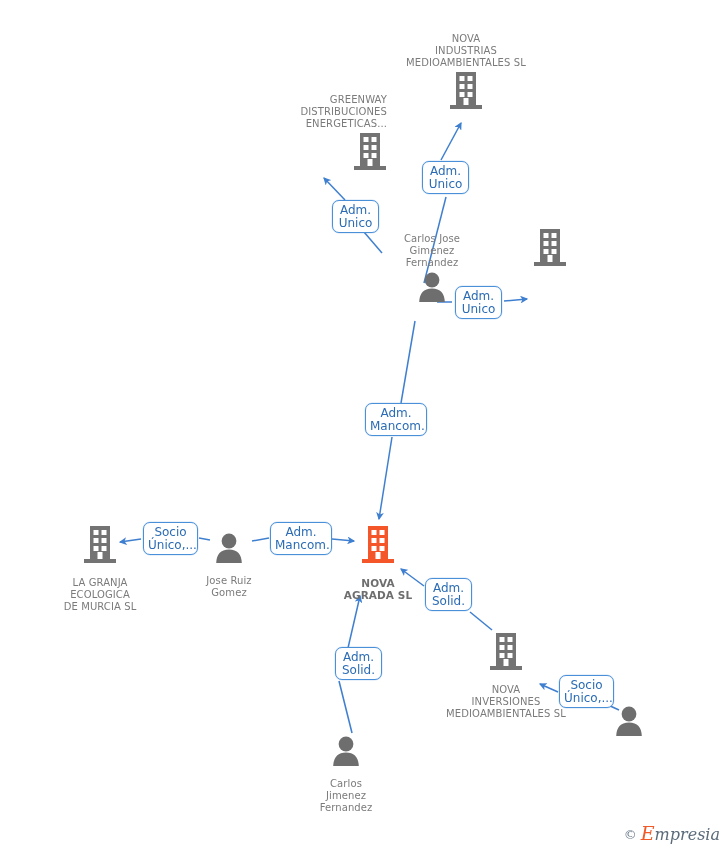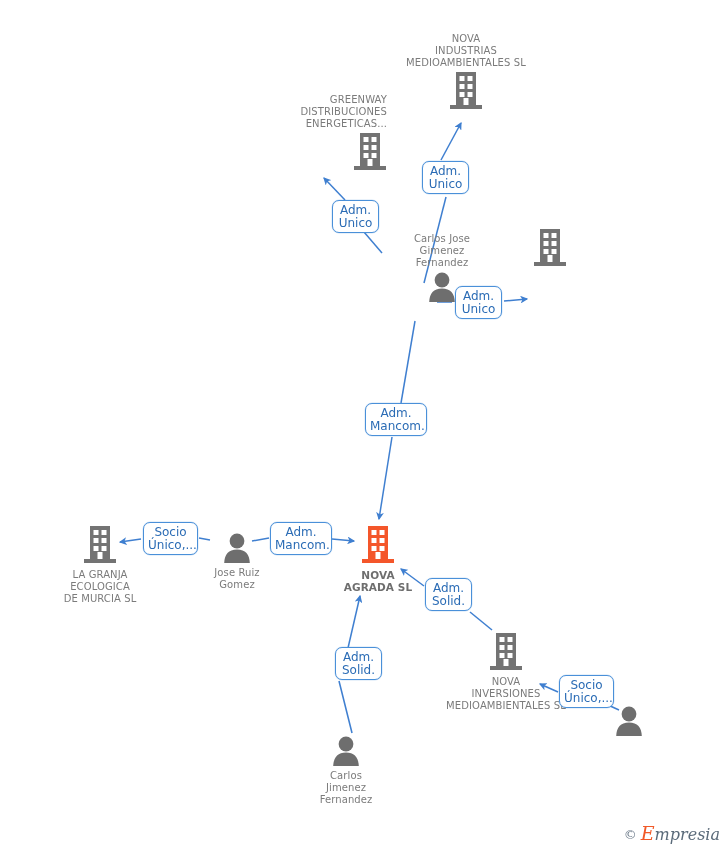--- a/index.html
+++ b/index.html
@@ -28,21 +28,21 @@
     text-align: center;
     width: 140px;
     margin-left: -70px;   
   }
   .node .icon-wrap {
     display: block;
     line-height: 0;
   }
   .node .caption {
     display: block;
-    margin-top: 4px;
+    margin-top: 12px;
     font-size: 10px;
     line-height: 12px;
     color: #7b7b7b;
     letter-spacing: 0.1px;
     white-space: pre-line;
   }
   .node.company-main .caption {
     color: #6e6e6e;
     font-weight: bold;
     font-size: 10.5px;
@@ -195,21 +195,21 @@
           <rect x="10.5" y="13" width="5" height="5"></rect>
           <rect x="18.5" y="13" width="5" height="5"></rect>
           <rect x="10.5" y="21" width="5" height="5"></rect>
           <rect x="18.5" y="21" width="5" height="5"></rect>
           <rect x="14.5" y="27" width="5" height="7"></rect>
         </g>
       </svg>
     </span>
   </div>
 
-  <div class="node" style="left:442px; top:233px;">
+  <div class="node" style="left:432px; top:233px;">
     <span class="caption above">Carlos Jose
 Gimenez
 Fernandez</span>
     <span class="icon-wrap">
       <svg width="30" height="31" viewBox="0 0 30 31" xmlns="http://www.w3.org/2000/svg">
         <g fill="#6e6e6e">
           <circle cx="15" cy="9" r="7.4"></circle>
           <path d="M 15 17.5 C 6.5 17.5 2.5 22.6 2.2 31 L 27.8 31 C 27.5 22.6 23.5 17.5 15 17.5 Z"></path>
         </g>
       </svg>
@@ -254,21 +254,21 @@
           <rect x="18.5" y="21" width="5" height="5"></rect>
           <rect x="14.5" y="27" width="5" height="7"></rect>
         </g>
       </svg>
     </span>
     <span class="caption">LA GRANJA
 ECOLOGICA
 DE MURCIA SL</span>
   </div>
 
-  <div class="node" style="left:237px; top:532px;">
+  <div class="node" style="left:229px; top:532px;">
     <span class="icon-wrap">
       <svg width="30" height="31" viewBox="0 0 30 31" xmlns="http://www.w3.org/2000/svg">
         <g fill="#6e6e6e">
           <circle cx="15" cy="9" r="7.4"></circle>
           <path d="M 15 17.5 C 6.5 17.5 2.5 22.6 2.2 31 L 27.8 31 C 27.5 22.6 23.5 17.5 15 17.5 Z"></path>
         </g>
       </svg>
     </span>
     <span class="caption">Jose Ruiz
 Gomez</span>

